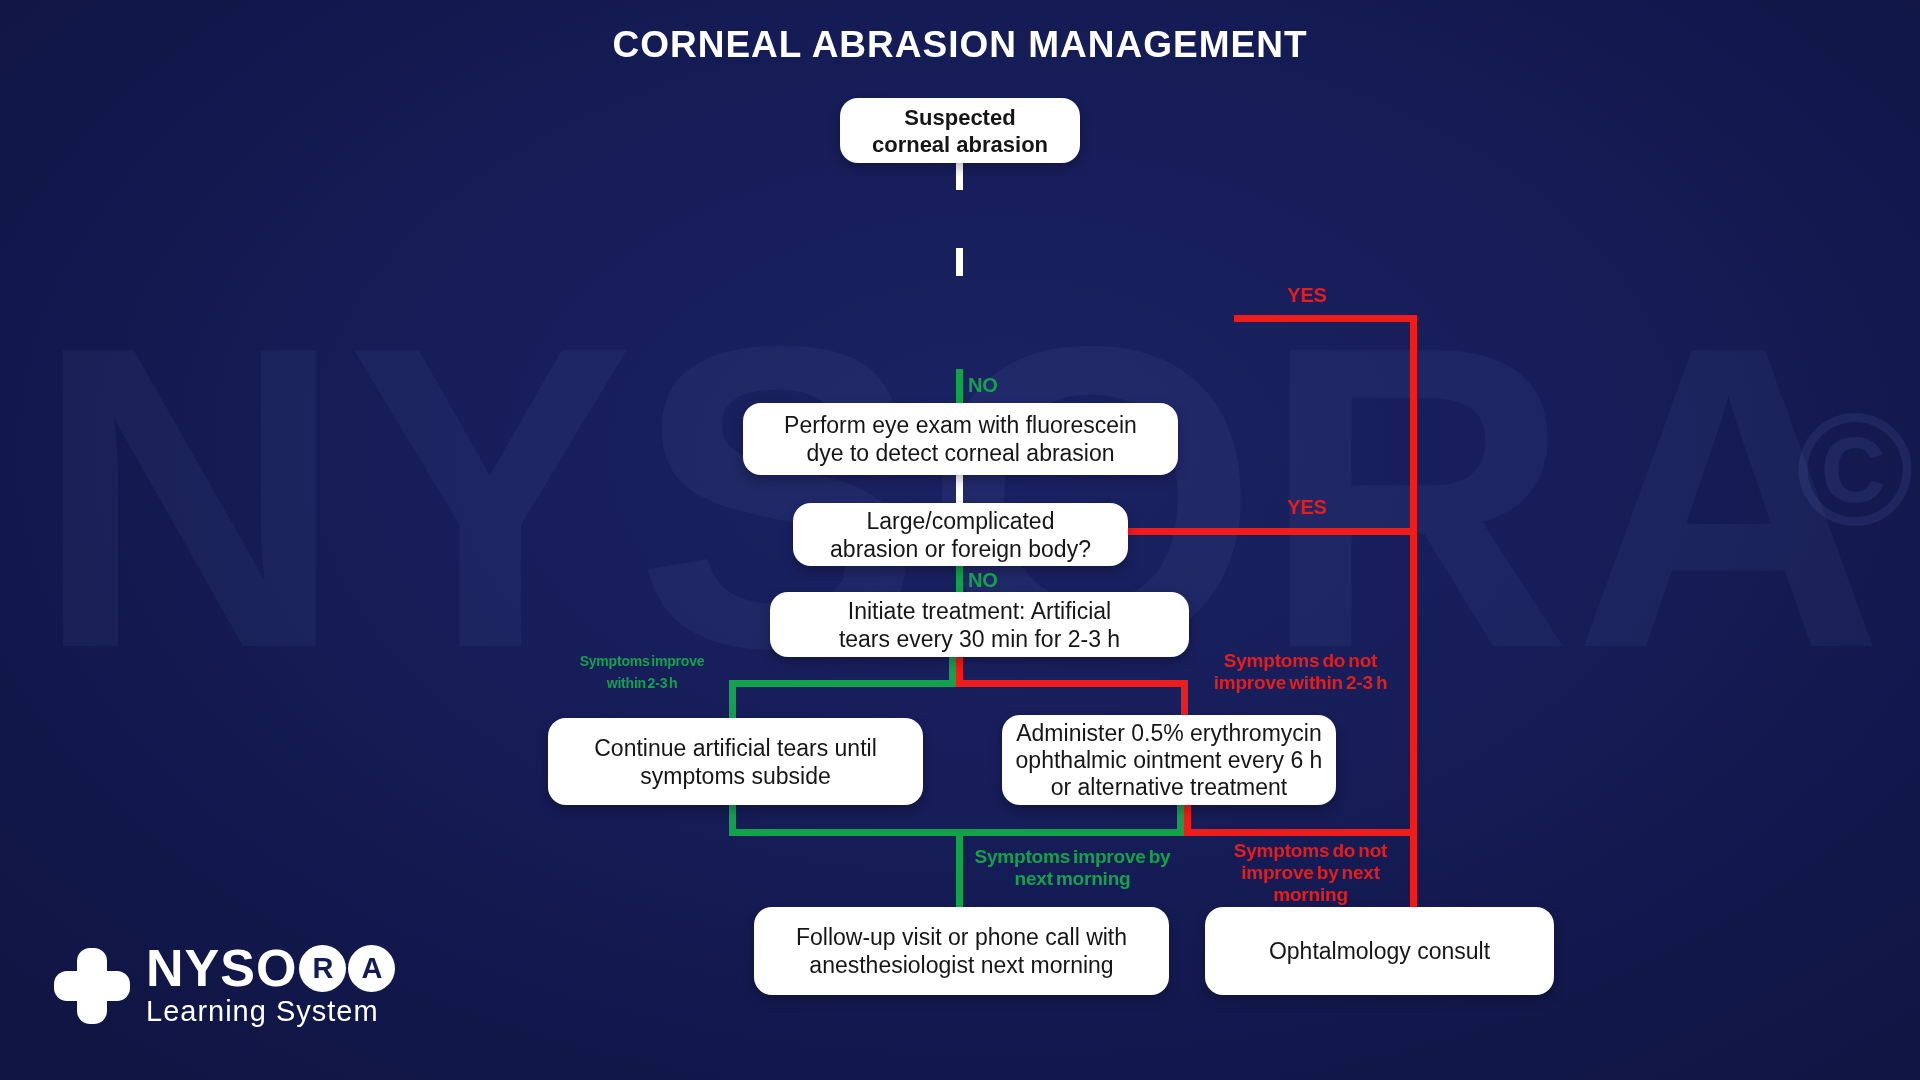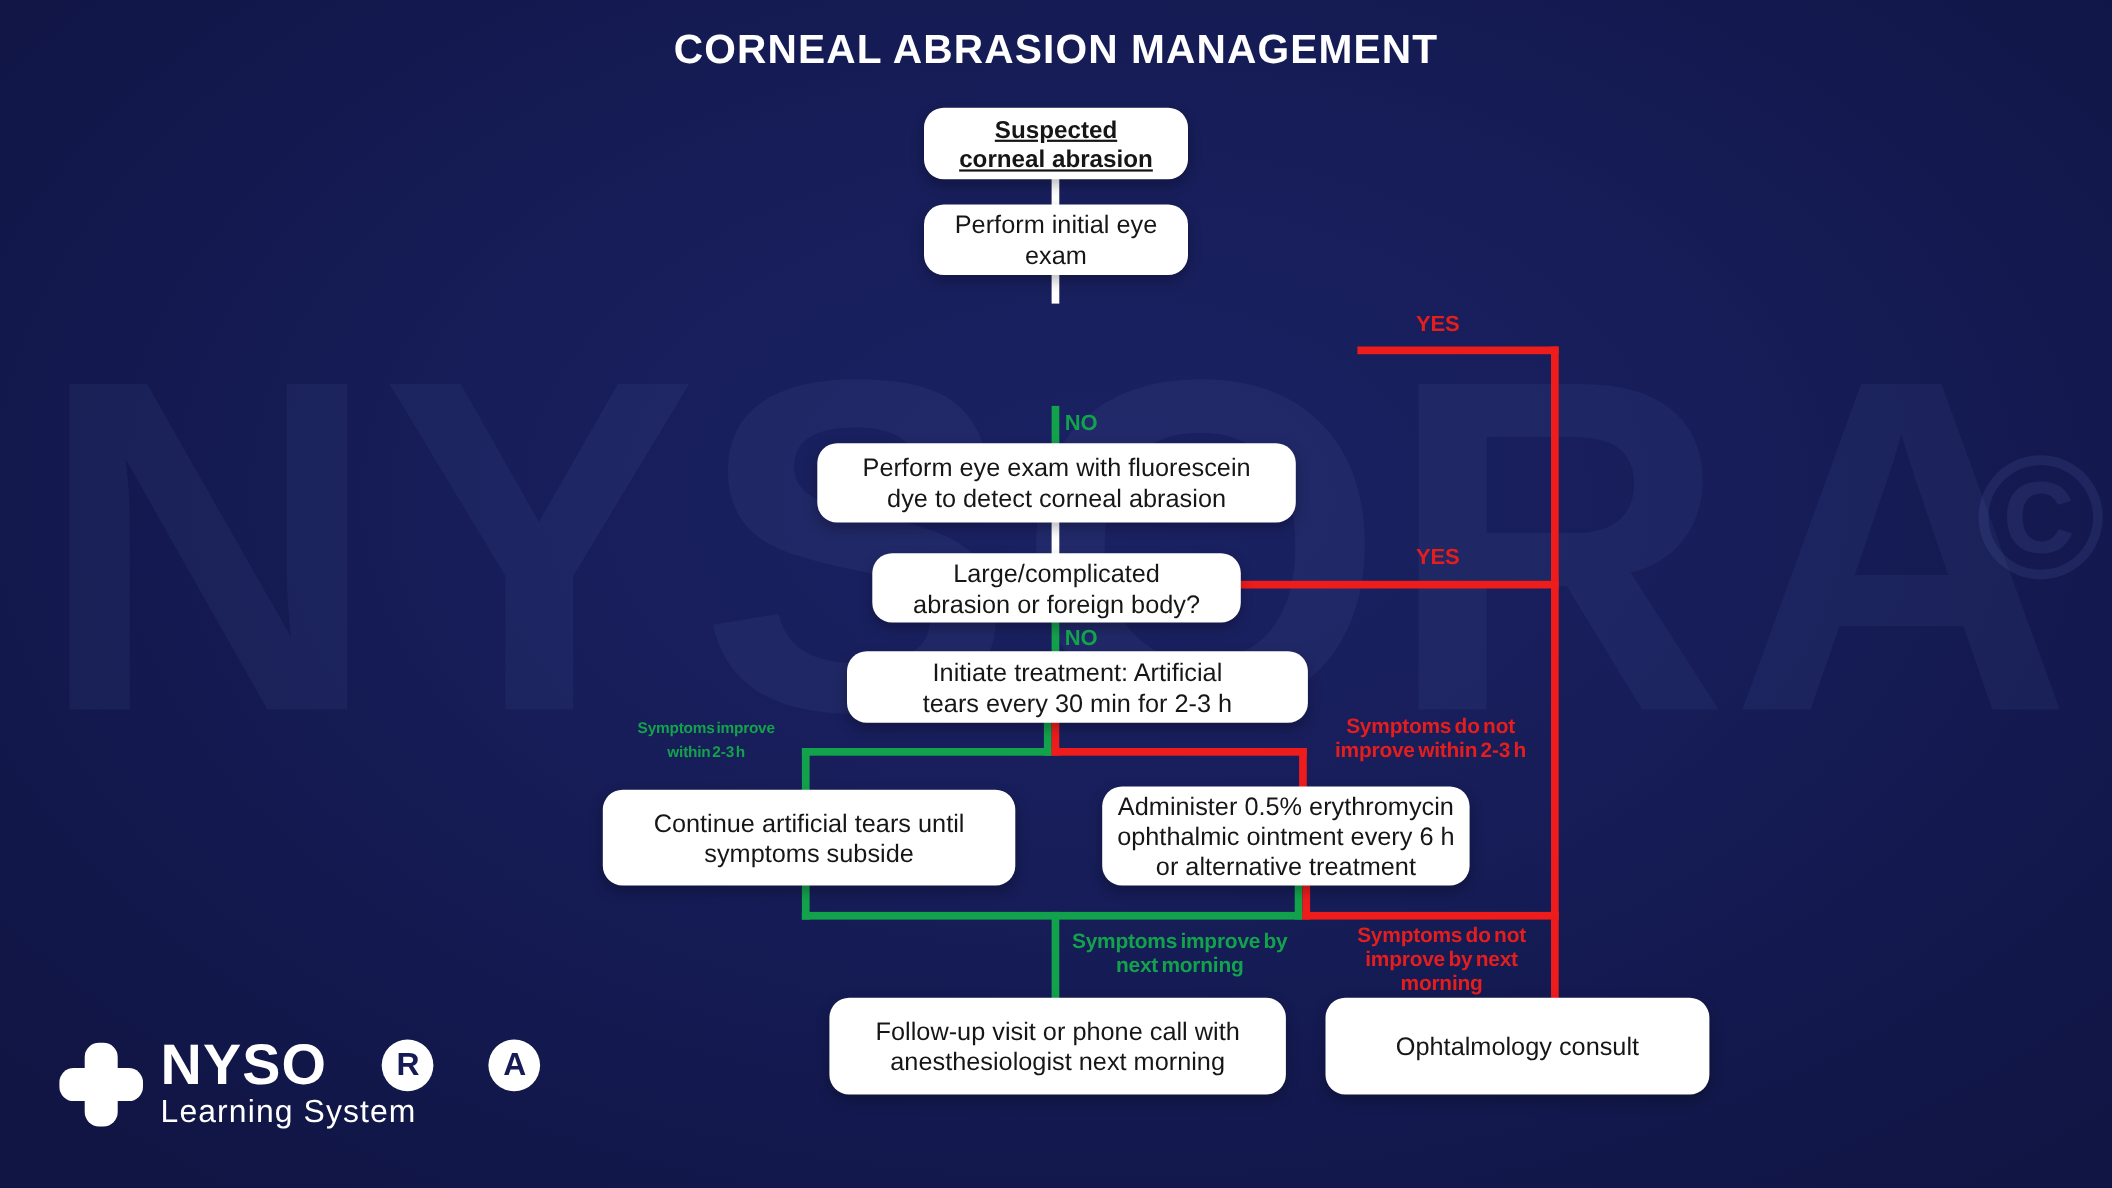--- a/index.html
+++ b/index.html
@@ -27,21 +27,21 @@
     position:absolute;left:0;top:24px;width:1920px;text-align:center;
     color:#FFFFFF;font-size:37px;font-weight:800;letter-spacing:1px;
   }
   
   .node{
     position:absolute;background:#FFFFFF;border-radius:18px;
     color:#161616;display:flex;align-items:center;justify-content:center;
     text-align:center;font-size:23px;line-height:28px;white-space:pre-line;
     box-shadow:0 5px 12px rgba(0,0,0,0.28);z-index:5;
   }
-  .n-suspected   {left:840px; top:98px;  width:240px;height:65px; font-weight:700;font-size:22px;line-height:27px;text-decoration:underline;}
+  .n-suspected   {left:840px; top:98px;  width:240px;height:65px; font-weight:700;font-size:22px;line-height:27px;}
   .n-initial     {left:840px; top:186px; width:240px;height:64px;}
   .n-visionloss  {left:688px; top:272px; width:546px;height:99px;}
   .n-fluorescein {left:743px; top:403px; width:435px;height:72px;}
   .n-large       {left:793px; top:503px; width:335px;height:63px;}
   .n-initiate    {left:770px; top:592px; width:419px;height:65px;}
   .n-continue    {left:548px; top:718px; width:375px;height:87px;}
   .n-administer  {left:1002px;top:715px; width:334px;height:90px;line-height:27px;}
   .n-followup    {left:754px; top:907px; width:415px;height:88px;}
   .n-ophthal     {left:1205px;top:907px; width:349px;height:88px;}
   
@@ -83,21 +83,21 @@
   .l-imp1{left:517px;top:650px;width:250px;font-size:14px;}
   .l-nimp1{left:1178px;top:650px;width:245px;font-size:19px;}
   .l-imp2{left:955px;top:846px;width:235px;font-size:19px;}
   .l-nimp2{left:1203px;top:840px;width:215px;font-size:19px;}
   
   .logo{position:absolute;left:52px;top:944px;display:flex;align-items:center;z-index:7;}
   .logo-plus{position:relative;width:80px;height:80px;margin-right:14px;}
   .logo-plus .pv{position:absolute;left:25px;top:2px;width:30px;height:76px;background:#FFF;border-radius:13px;}
   .logo-plus .ph{position:absolute;left:2px;top:25px;width:76px;height:30px;background:#FFF;border-radius:13px;}
   .logo-text{display:flex;flex-direction:column;}
-  .logo-row{display:flex;align-items:center;gap:48px;}
+  .logo-row{display:flex;align-items:center;}
   .logo-brand{color:#FFF;font-size:52px;font-weight:800;letter-spacing:1px;line-height:48px;}
   .logo-circle{
     width:47px;height:47px;border-radius:50%;background:#FFF;margin-left:2px;
     display:flex;align-items:center;justify-content:center;
     color:#151C55;font-size:29px;font-weight:800;
   }
   .logo-circle:first-of-type{margin-left:7px;}
   .logo-sub{color:#FFF;font-size:29px;font-weight:400;letter-spacing:1px;margin-top:3px;}
 </style>
 </head>
@@ -142,22 +142,20 @@
   <div class="elabel lred l-nimp1">Symptoms do not
 improve within 2-3 h</div>
   <div class="elabel lgreen l-imp2">Symptoms improve by
 next morning</div>
   <div class="elabel lred l-nimp2">Symptoms do not
 improve by next
 morning</div>
 
   <div class="node n-suspected">Suspected
 corneal abrasion</div>
-  <div class="node n-initial">Perform initial eye
-exam</div>
   <div class="node n-fluorescein">Perform eye exam with fluorescein
 dye to detect corneal abrasion</div>
   <div class="node n-large">Large/complicated
 abrasion or foreign body?</div>
   <div class="node n-initiate">Initiate treatment: Artificial
 tears every 30 min for 2-3 h</div>
   <div class="node n-continue">Continue artificial tears until
 symptoms subside</div>
   <div class="node n-administer">Administer 0.5% erythromycin
 ophthalmic ointment every 6 h

